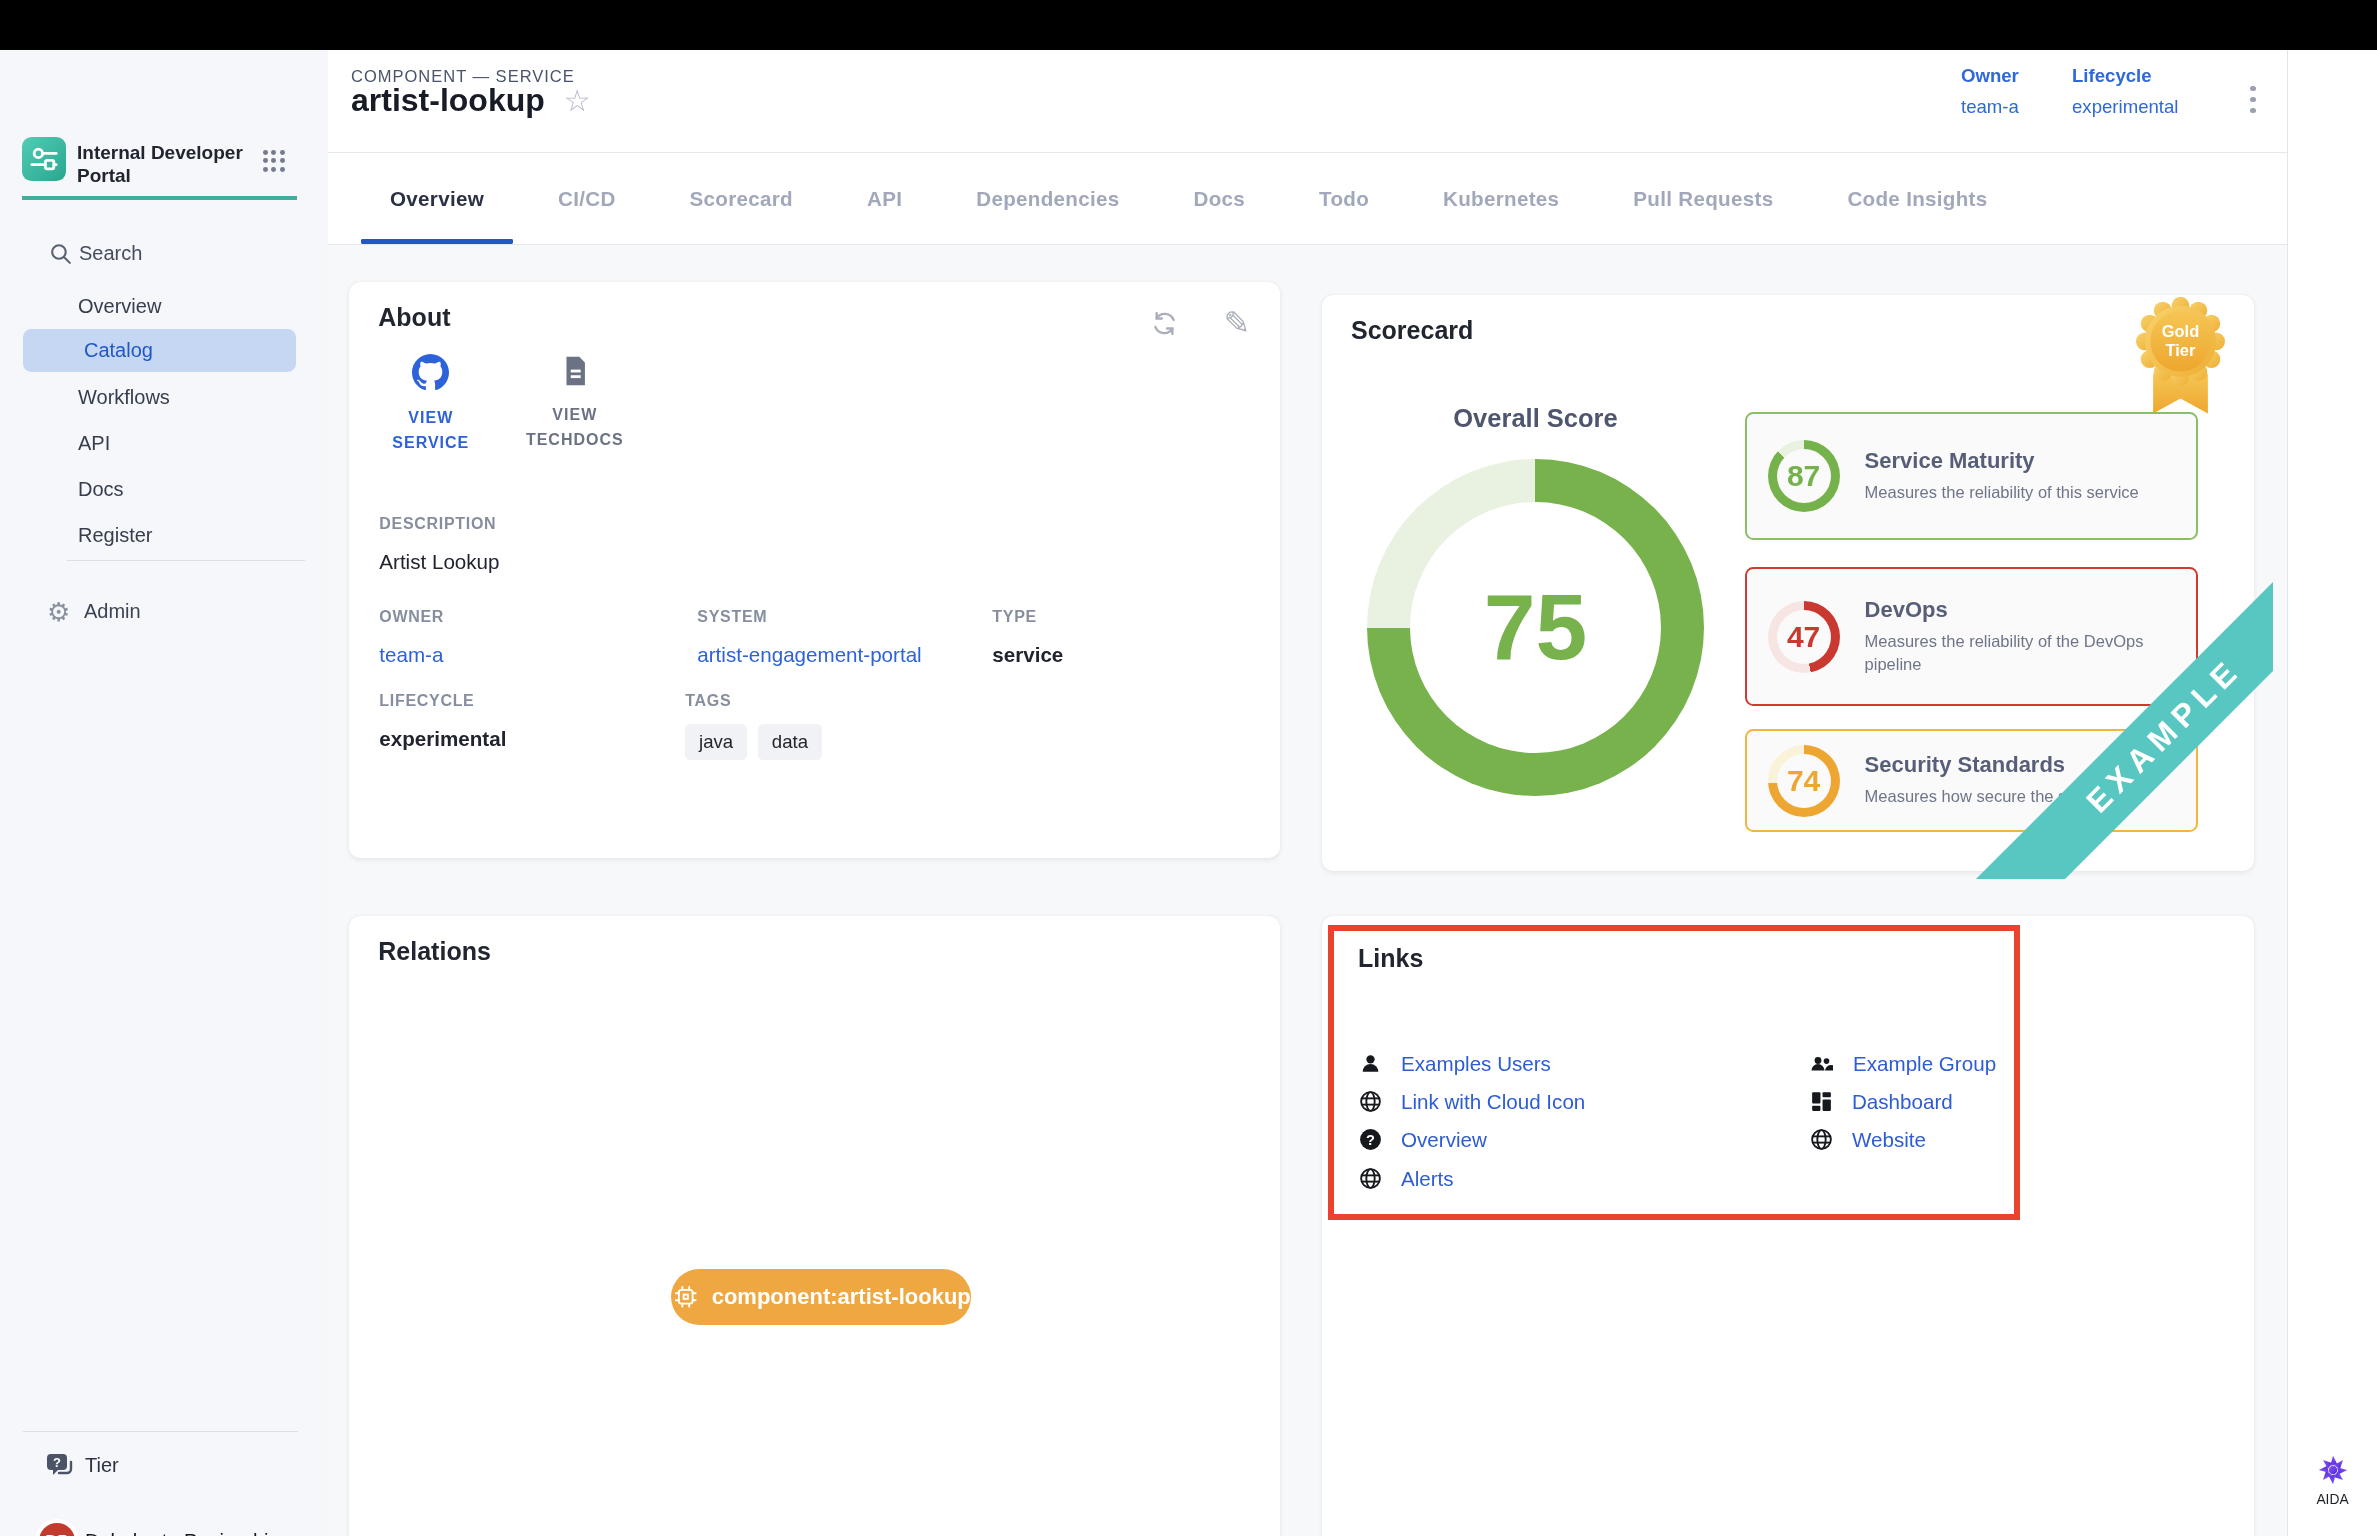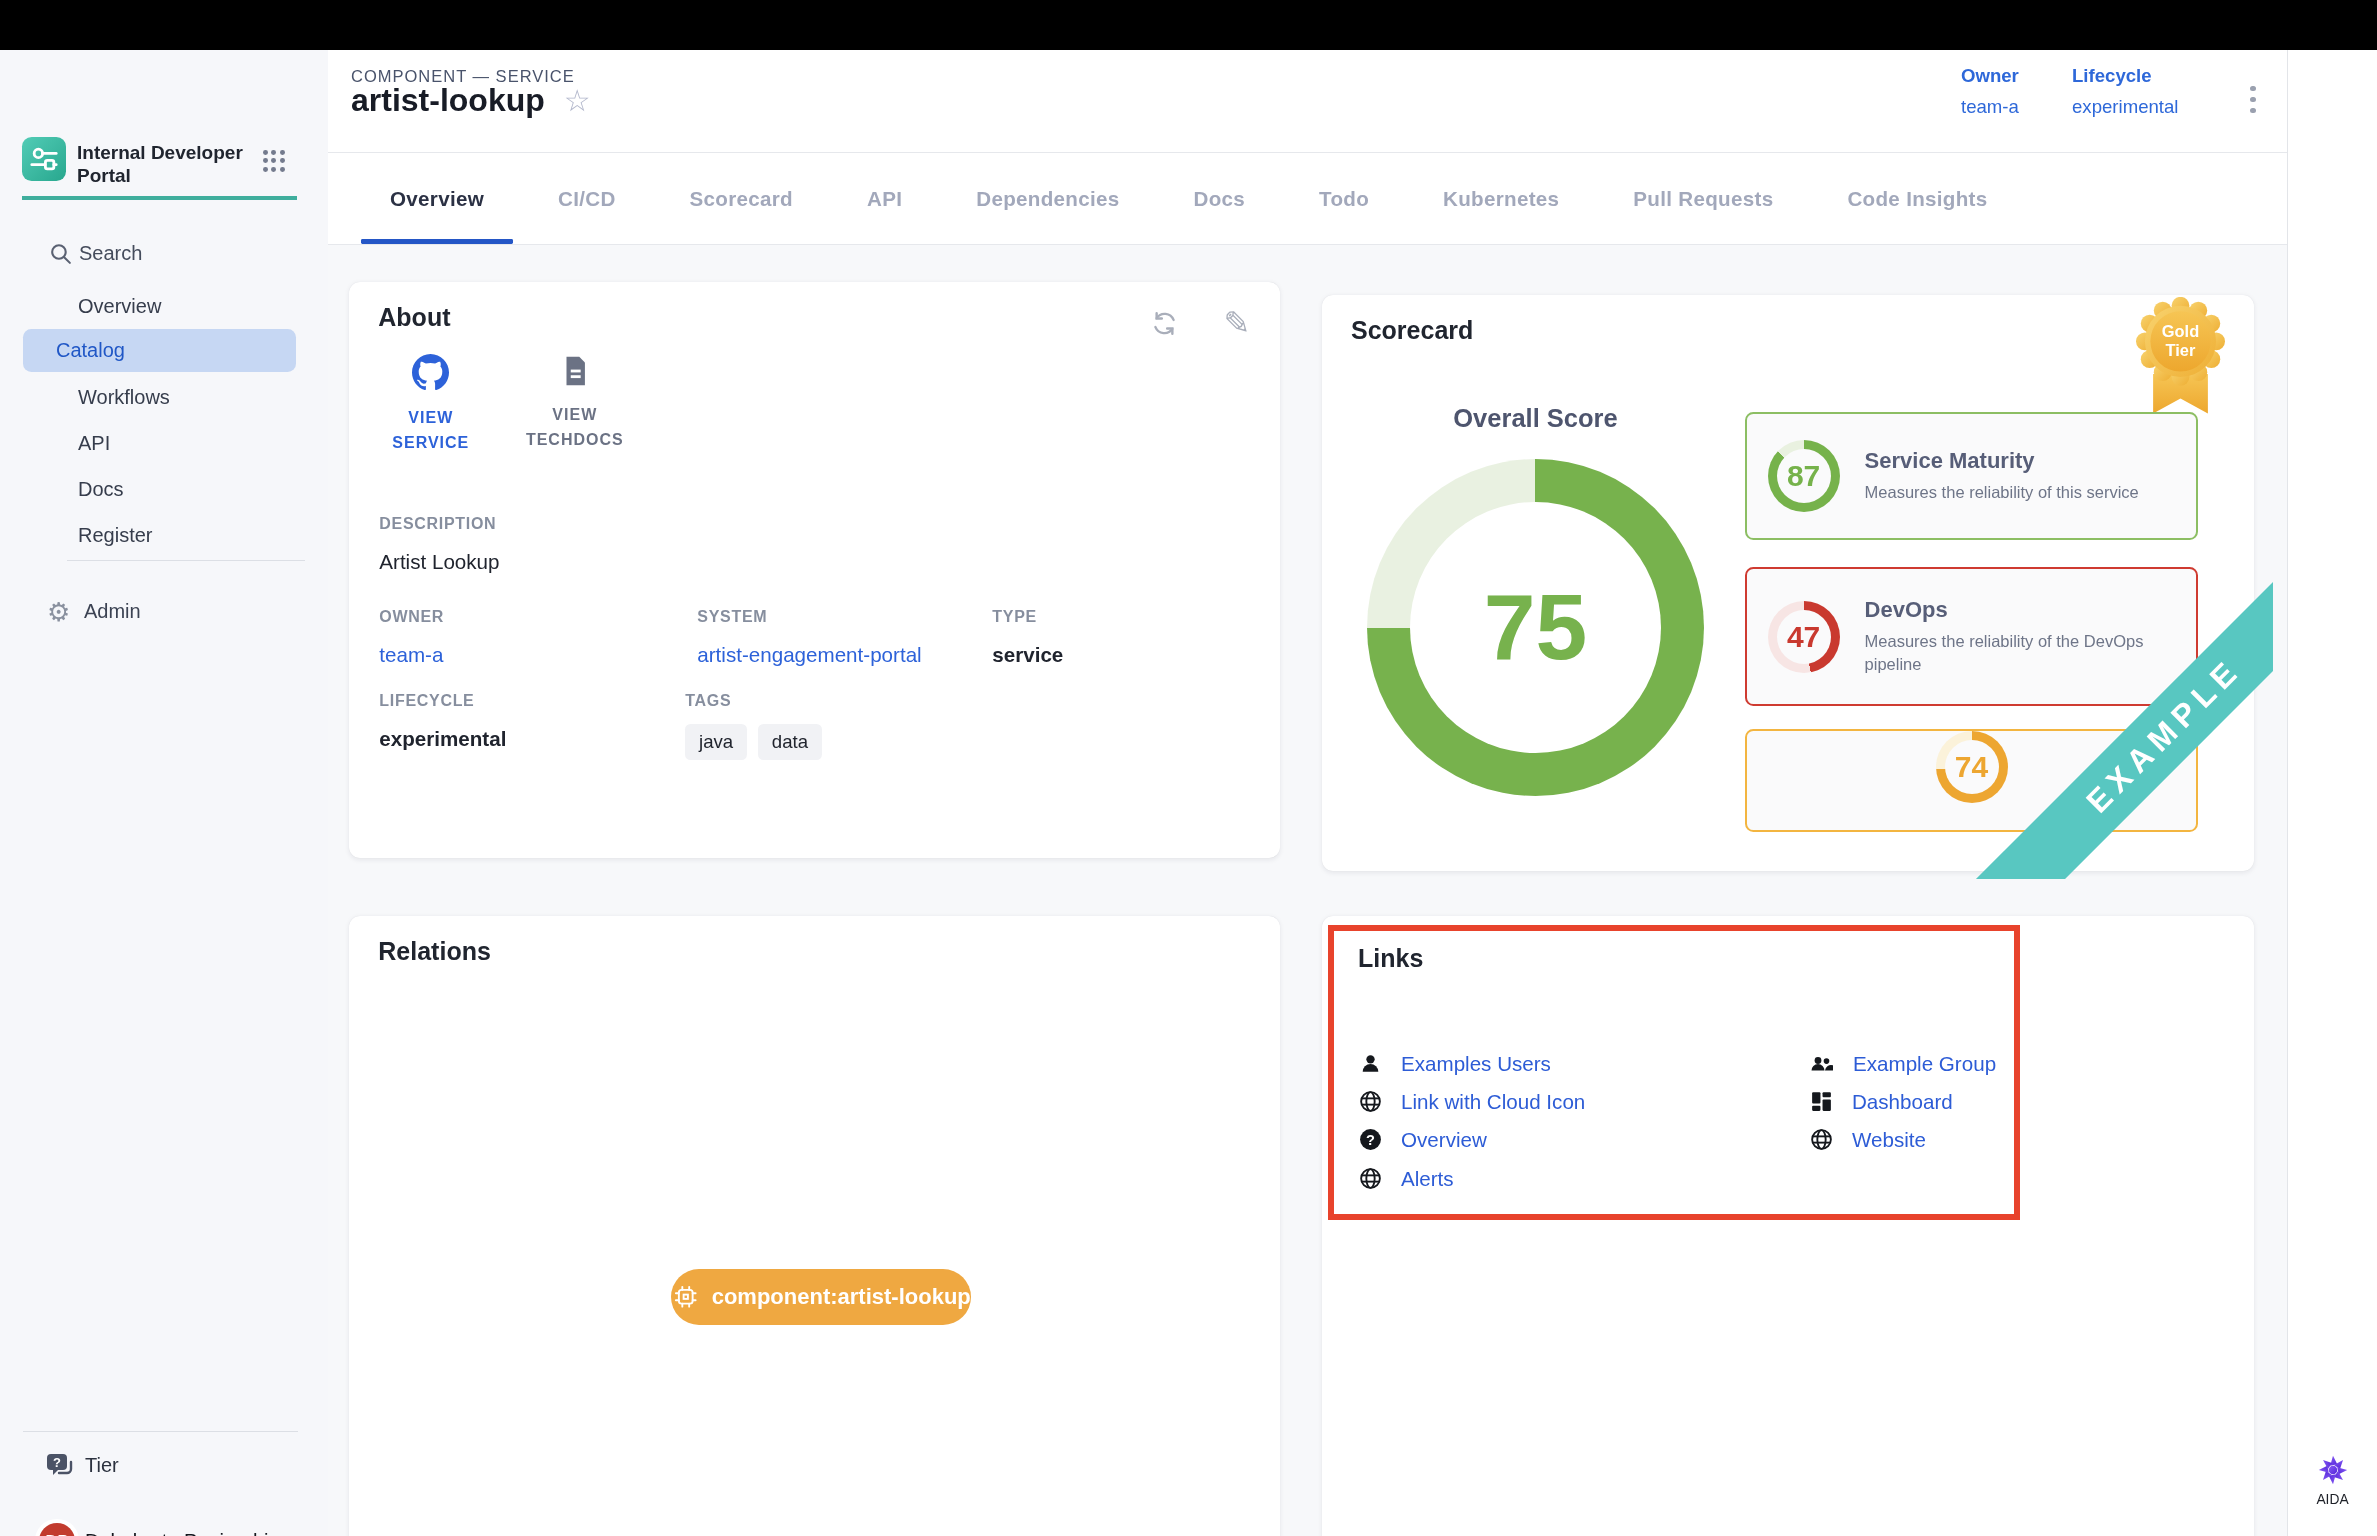--- a/index.html
+++ b/index.html
@@ -20,21 +20,21 @@
   .teal-line { position:absolute; left:22px; top:146px; width:275px; height:4.1px; background:#3fae9d; }
 
   .side-row { position:absolute; left:0; width:100%; height:39px; display:flex; align-items:center; cursor:pointer; }
   .side-row .lbl { font-size:20px; color:#3c4353; }
   .search-row { top:184px; }
   .search-row svg { position:absolute; left:48px; }
   .search-row .lbl { position:absolute; left:79px; color:#454c5c; }
 
   .nav-item { position:absolute; left:0; width:100%; height:39px; display:flex; align-items:center;
               padding-left:78px; font-size:20px; color:#363d4c; cursor:pointer; }
-  .nav-item.active { left:23px; width:273px; height:43px; padding-left:33px; background:#c6d7f3;
+  .nav-item.active { left:23px; width:273px; height:43px; padding-left:61px; background:#c6d7f3;
                      border-radius:8.3px; color:#2057c6; }
   .side-div { position:absolute; height:0.7px; background:#dcdfe5; }
 
   .admin-row { top:542px; }
   .admin-row .gear { position:absolute; left:47px; font-size:26px; color:#8a919f; line-height:26px; }
   .admin-row .lbl { position:absolute; left:84px; }
 
   .help-row { top:1396px; }
   .help-row svg { position:absolute; left:44px; }
   .help-row .lbl { position:absolute; left:85px; color:#2c323f; }
@@ -102,21 +102,21 @@
   
   .overall-label { position:absolute; left:100px; top:109px; width:227px; text-align:center;
                    font-size:25.5px; font-weight:bold; color:#4e556e; }
   .donut { border-radius:50%; position:relative; }
   .big-donut { position:absolute; left:45px; top:164px; width:337px; height:337px; }
   .big-donut .hole { position:absolute; inset:43px; border-radius:50%; background:#fff;
                      display:flex; align-items:center; justify-content:center; }
   .big-score { font-size:93px; font-weight:bold; }
   .metric { position:absolute; left:423px; width:453px; background:#fafafb; border:2.1px solid #ccc;
             border-radius:8.3px; display:flex; align-items:center; padding:0 20.6px; gap:25px; overflow:hidden; }
-  .m0 { top:117px; height:128px; } .m1 { top:272px; height:139px; } .m2 { top:434px; height:103px;flex-direction:column; }
+  .m0 { top:117px; height:128px; } .m1 { top:272px; height:139px; } .m2 { top:434px; height:103px; }
   .m-donut { width:72px; height:72px; flex-shrink:0; }
   .m-donut .hole { position:absolute; inset:9px; border-radius:50%; background:#fafafb;
                    display:flex; align-items:center; justify-content:center; }
   .m-score { font-size:30px; font-weight:bold; }
   .m-title { font-size:22px; font-weight:600; color:#575e78; }
   .m-desc { font-size:16.5px; color:#6e7588; margin-top:6.9px; line-height:23.4px; max-width:303px; }
   .badge { position:absolute; left:814px; top:2.1px; }
   .ribbon-wrap { position:absolute; right:-19px; bottom:-8.3px; width:323px; height:323px; overflow:hidden; }
   .ribbon-band { position:absolute; left:-27.5px; top:148px; width:482px; height:63px; background:#58c7c1;
                  transform:rotate(-45deg); display:flex; align-items:center; justify-content:center;

